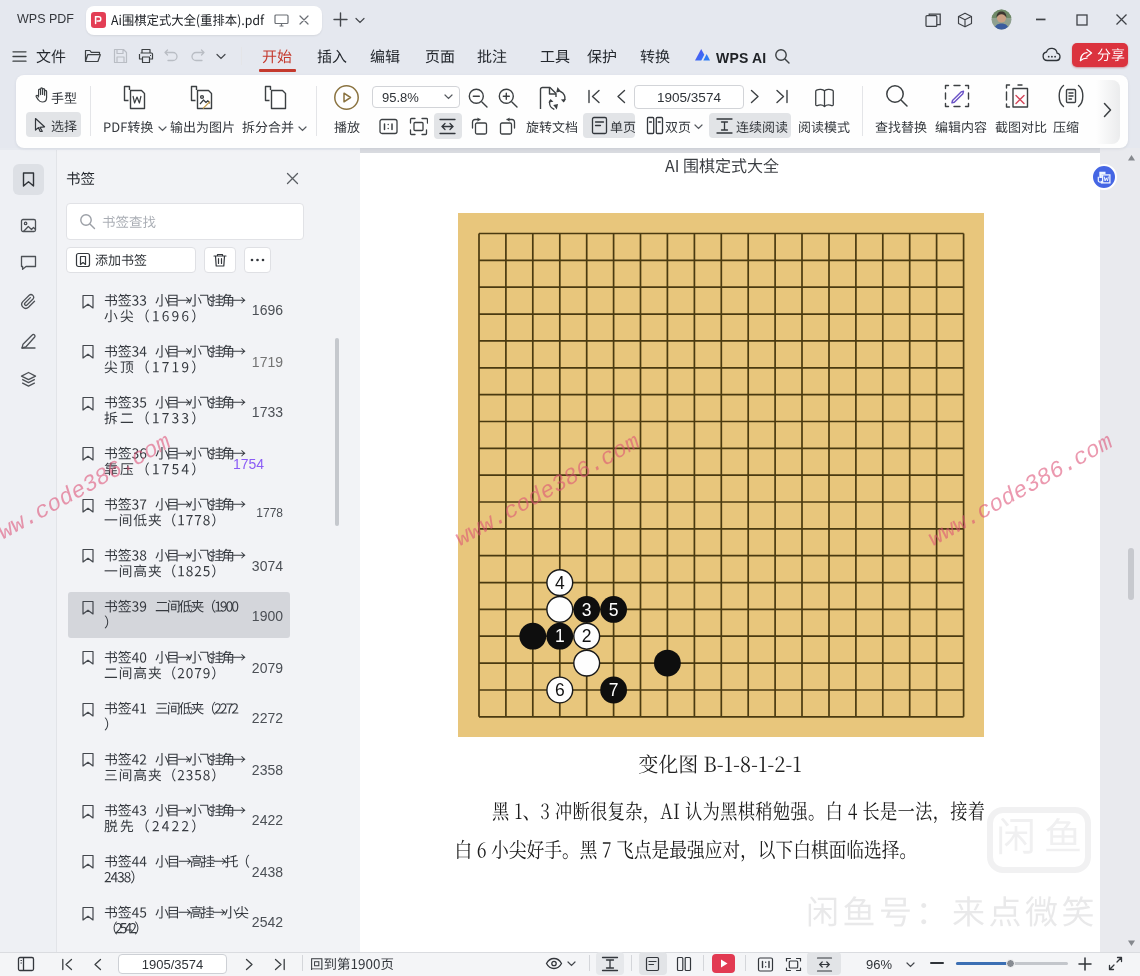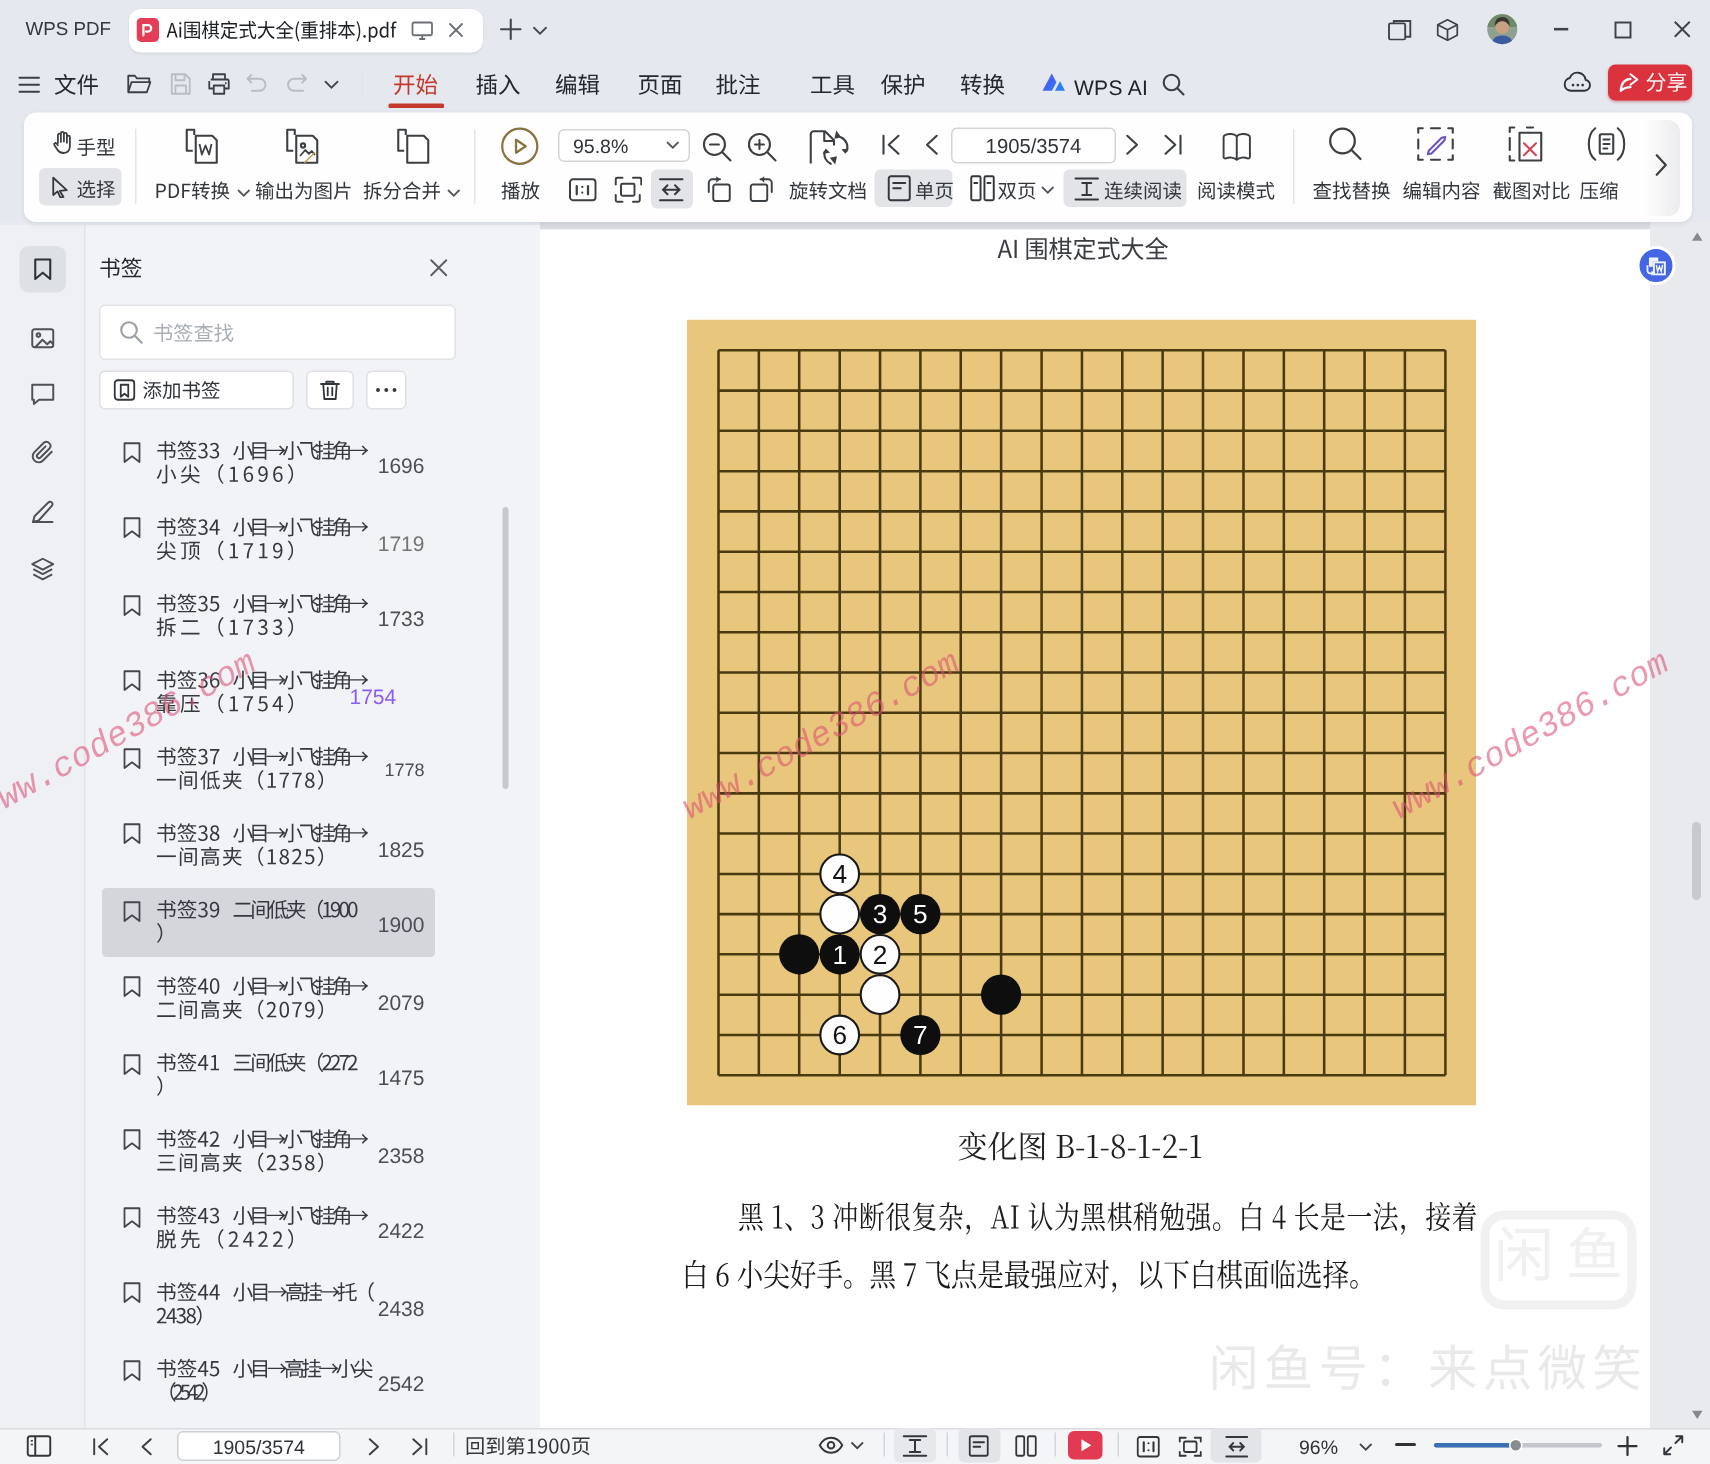--- a/index.html
+++ b/index.html
@@ -103,21 +103,21 @@
 <svg class="ic" style="left:694px;top:47px" width="17" height="16" viewBox="0 0 17 16">
 <defs>
       <linearGradient id="ailg" x1="0" y1="0" x2="1" y2="1">
         <stop offset="0" stop-color="#5a48f0"></stop>
         <stop offset="1" stop-color="#2f7cf6"></stop>
       </linearGradient>
     </defs>
 <path d="M1 13.5L7.2 2l3.1 5.8-3 5.7z" fill="url(#ailg)"></path>
     <path d="M9.3 13.5l3.4-6.4 3.3 6.4z" fill="#2f7cf6"></path>
   </svg>
-<div class="lat" style="left:716px;top:50px;font-size:14px;color:#202327;font-weight:400;letter-spacing:.2px">WPS AI</div>
+<div class="lat" style="left:716px;top:50px;font-size:14px;color:#202327;font-weight:700;letter-spacing:.2px">WPS AI</div>
 <svg class="ic" style="left:774px;top:48px" width="17" height="17" viewBox="0 0 17 17" stroke="#3c4043" fill="none" stroke-width="1.4" stroke-linecap="round">
 <circle cx="7" cy="7" r="5.2"></circle>
     <path d="M11.2 11.2L15 15"></path>
   </svg>
 <svg class="ic" style="left:1042px;top:46px" width="20" height="17" viewBox="0 0 20 17" stroke="#2e3338" fill="none" stroke-width="1.3" stroke-linecap="round">
 <path d="M5.3 14.5a4.3 4.3 0 01-.8-8.5 5.5 5.5 0 0110.6 1.2 3.7 3.7 0 01-.6 7.3z"></path>
 <circle cx="6.7" cy="10.7" r=".9" fill="#2e3338" stroke="none"></circle>
     <circle cx="9.9" cy="10.7" r=".9" fill="#2e3338" stroke="none"></circle>
     <circle cx="13.1" cy="10.7" r=".9" fill="#2e3338" stroke="none"></circle>
   </svg>
@@ -327,33 +327,33 @@
 <path d="M2 1.5h10V14l-5-3.8L2 14z"></path>
   </svg>
 <div class="lat" style="left:233px;top:456px;width:50px;font-size:14px;color:#8b5cf6">1754</div>
 <svg class="ic" style="left:81px;top:498px" width="14" height="16" viewBox="0 0 14 16" stroke="#43474d" fill="none" stroke-width="1.2" stroke-linejoin="round">
 <path d="M2 1.5h10V14l-5-3.8L2 14z"></path>
   </svg>
 <div class="lat" style="left:233px;top:506px;width:50px;text-align:right;font-size:12px;color:#4b4f55">1778</div>
 <svg class="ic" style="left:81px;top:548px" width="14" height="16" viewBox="0 0 14 16" stroke="#43474d" fill="none" stroke-width="1.2" stroke-linejoin="round">
 <path d="M2 1.5h10V14l-5-3.8L2 14z"></path>
   </svg>
-<div class="lat" style="left:233px;top:558px;width:50px;text-align:right;font-size:14px;color:#4b4f55">1825</div>
+<div class="lat" style="left:233px;top:558px;width:50px;text-align:right;font-size:14px;color:#4b4f55">3074</div>
 <svg class="ic" style="left:81px;top:600px" width="14" height="16" viewBox="0 0 14 16" stroke="#43474d" fill="none" stroke-width="1.2" stroke-linejoin="round">
 <path d="M2 1.5h10V14l-5-3.8L2 14z"></path>
   </svg>
 <div class="lat" style="left:233px;top:608px;width:50px;text-align:right;font-size:14px;color:#4b4f55">1900</div>
 <svg class="ic" style="left:81px;top:650px" width="14" height="16" viewBox="0 0 14 16" stroke="#43474d" fill="none" stroke-width="1.2" stroke-linejoin="round">
 <path d="M2 1.5h10V14l-5-3.8L2 14z"></path>
   </svg>
 <div class="lat" style="left:233px;top:660px;width:50px;text-align:right;font-size:14px;color:#4b4f55">2079</div>
 <svg class="ic" style="left:81px;top:702px" width="14" height="16" viewBox="0 0 14 16" stroke="#43474d" fill="none" stroke-width="1.2" stroke-linejoin="round">
 <path d="M2 1.5h10V14l-5-3.8L2 14z"></path>
   </svg>
-<div class="lat" style="left:233px;top:710px;width:50px;text-align:right;font-size:14px;color:#4b4f55">1475</div>
+<div class="lat" style="left:233px;top:710px;width:50px;text-align:right;font-size:14px;color:#4b4f55">2272</div>
 <svg class="ic" style="left:81px;top:752px" width="14" height="16" viewBox="0 0 14 16" stroke="#43474d" fill="none" stroke-width="1.2" stroke-linejoin="round">
 <path d="M2 1.5h10V14l-5-3.8L2 14z"></path>
   </svg>
 <div class="lat" style="left:233px;top:762px;width:50px;text-align:right;font-size:14px;color:#4b4f55">2358</div>
 <svg class="ic" style="left:81px;top:804px" width="14" height="16" viewBox="0 0 14 16" stroke="#43474d" fill="none" stroke-width="1.2" stroke-linejoin="round">
 <path d="M2 1.5h10V14l-5-3.8L2 14z"></path>
   </svg>
 <div class="lat" style="left:233px;top:812px;width:50px;text-align:right;font-size:14px;color:#4b4f55">2422</div>
 <svg class="ic" style="left:81px;top:854px" width="14" height="16" viewBox="0 0 14 16" stroke="#43474d" fill="none" stroke-width="1.2" stroke-linejoin="round">
 <path d="M2 1.5h10V14l-5-3.8L2 14z"></path>

